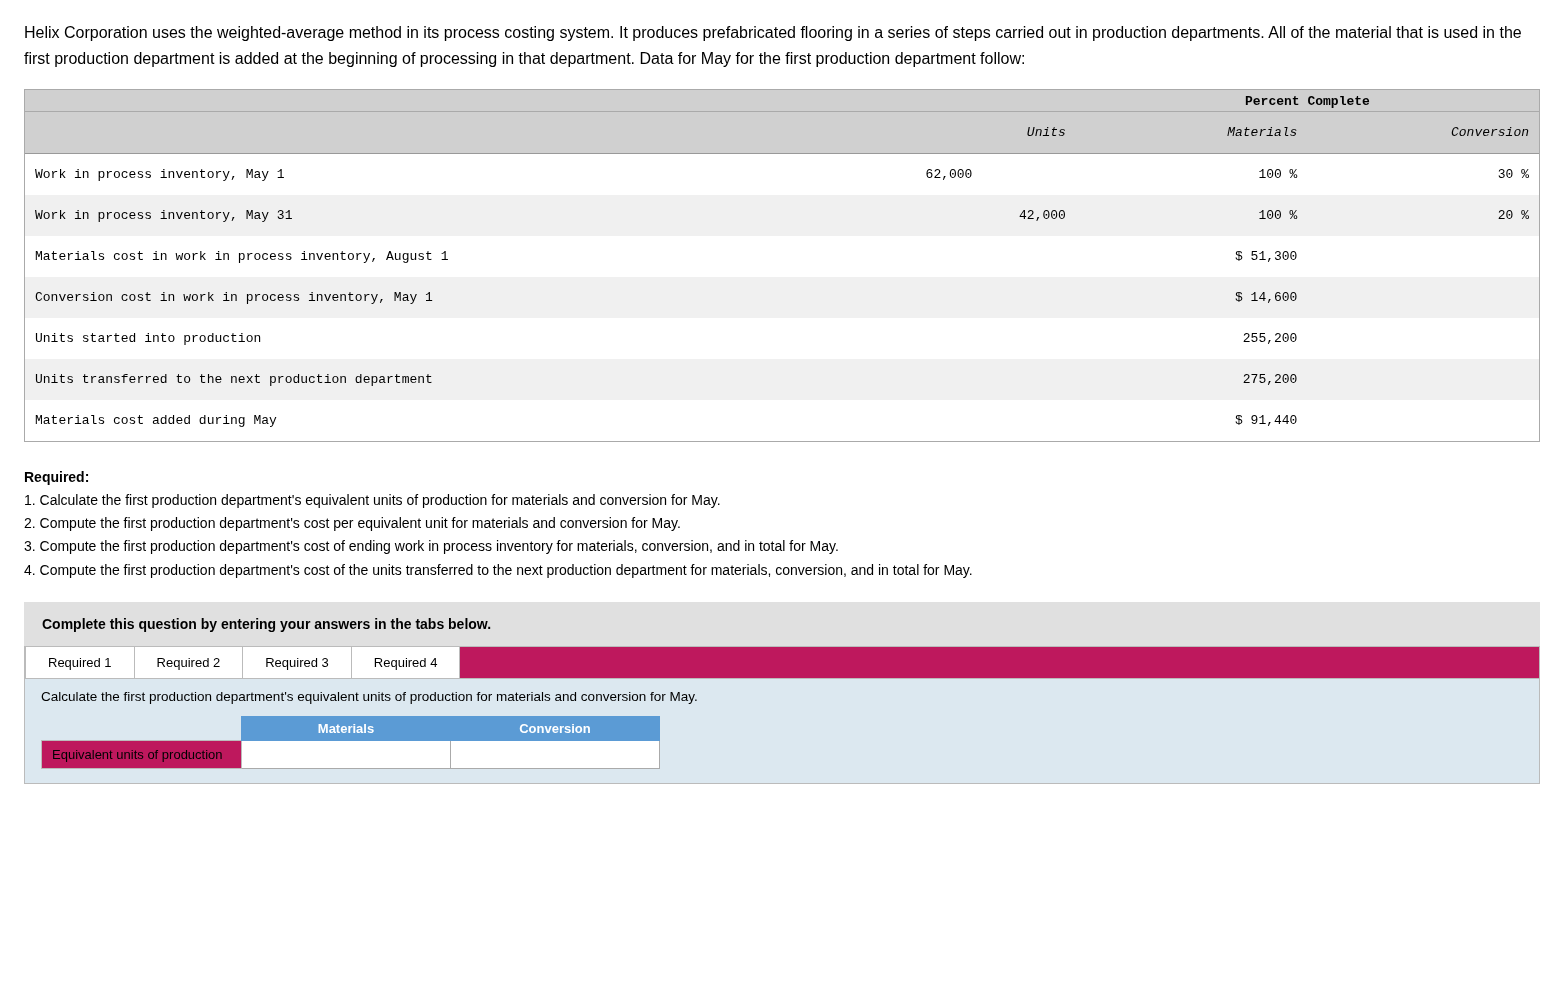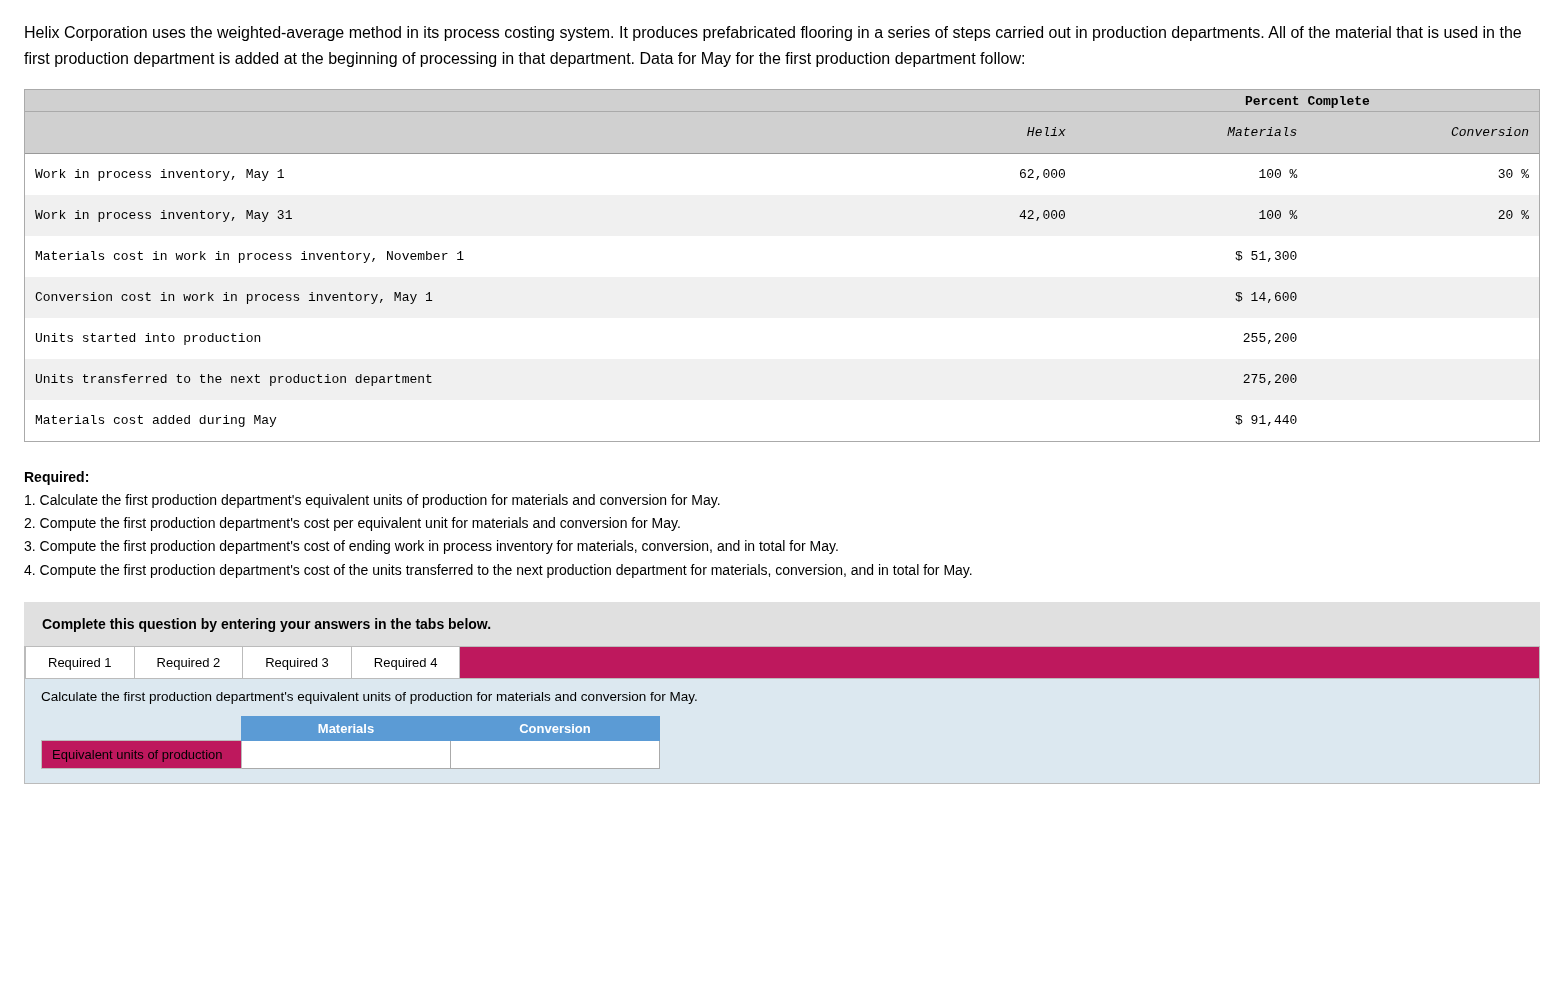--- a/index.html
+++ b/index.html
@@ -194,40 +194,40 @@
 <div class="data-table-wrapper">
   <table class="data-table">
     <thead>
       <tr>
         <th class="col-label"></th>
         <th class="col-units" style="background:#d0d0d0; text-align:right; font-weight:normal;"></th>
         <th colspan="2" class="percent-header" style="border-bottom:1px solid #aaa; font-style:normal; font-weight:bold;">Percent Complete</th>
       </tr>
       <tr class="subheader-row">
         <th class="col-label"></th>
-        <th class="col-units" style="text-align:right;">Helix</th>
+        <th class="col-units" style="text-align:right;">Units</th>
         <th class="col-materials" style="text-align:right;">Materials</th>
         <th class="col-conversion" style="text-align:right;">Conversion</th>
       </tr>
     </thead>
     <tbody id="data-tbody">
     <tr class="data-row row-white">
           <td class="col-label">Work in process inventory, May 1</td>
-          <td class="col-units" style="text-align: right;">62,000</td>
+          <td class="col-units" style="">62,000</td>
           <td class="col-materials" style="text-align: right;">100 %</td>
           <td class="col-conversion" style="text-align: right;">30 %</td>
         </tr>
         <tr class="data-row row-gray">
           <td class="col-label">Work in process inventory, May 31</td>
           <td class="col-units" style="text-align: right;">42,000</td>
           <td class="col-materials" style="text-align: right;">100 %</td>
           <td class="col-conversion" style="text-align: right;">20 %</td>
         </tr>
         <tr class="data-row row-white">
-          <td class="col-label">Materials cost in work in process inventory, November 1</td>
+          <td class="col-label">Materials cost in work in process inventory, August 1</td>
           <td class="col-units" style="text-align: right;"></td>
           <td class="col-materials" style="text-align: right;">$ 51,300</td>
           <td class="col-conversion" style="text-align: right;"></td>
         </tr>
         <tr class="data-row row-gray">
           <td class="col-label">Conversion cost in work in process inventory, May 1</td>
           <td class="col-units" style="text-align: right;"></td>
           <td class="col-materials" style="text-align: right;">$ 14,600</td>
           <td class="col-conversion" style="text-align: right;"></td>
         </tr>

